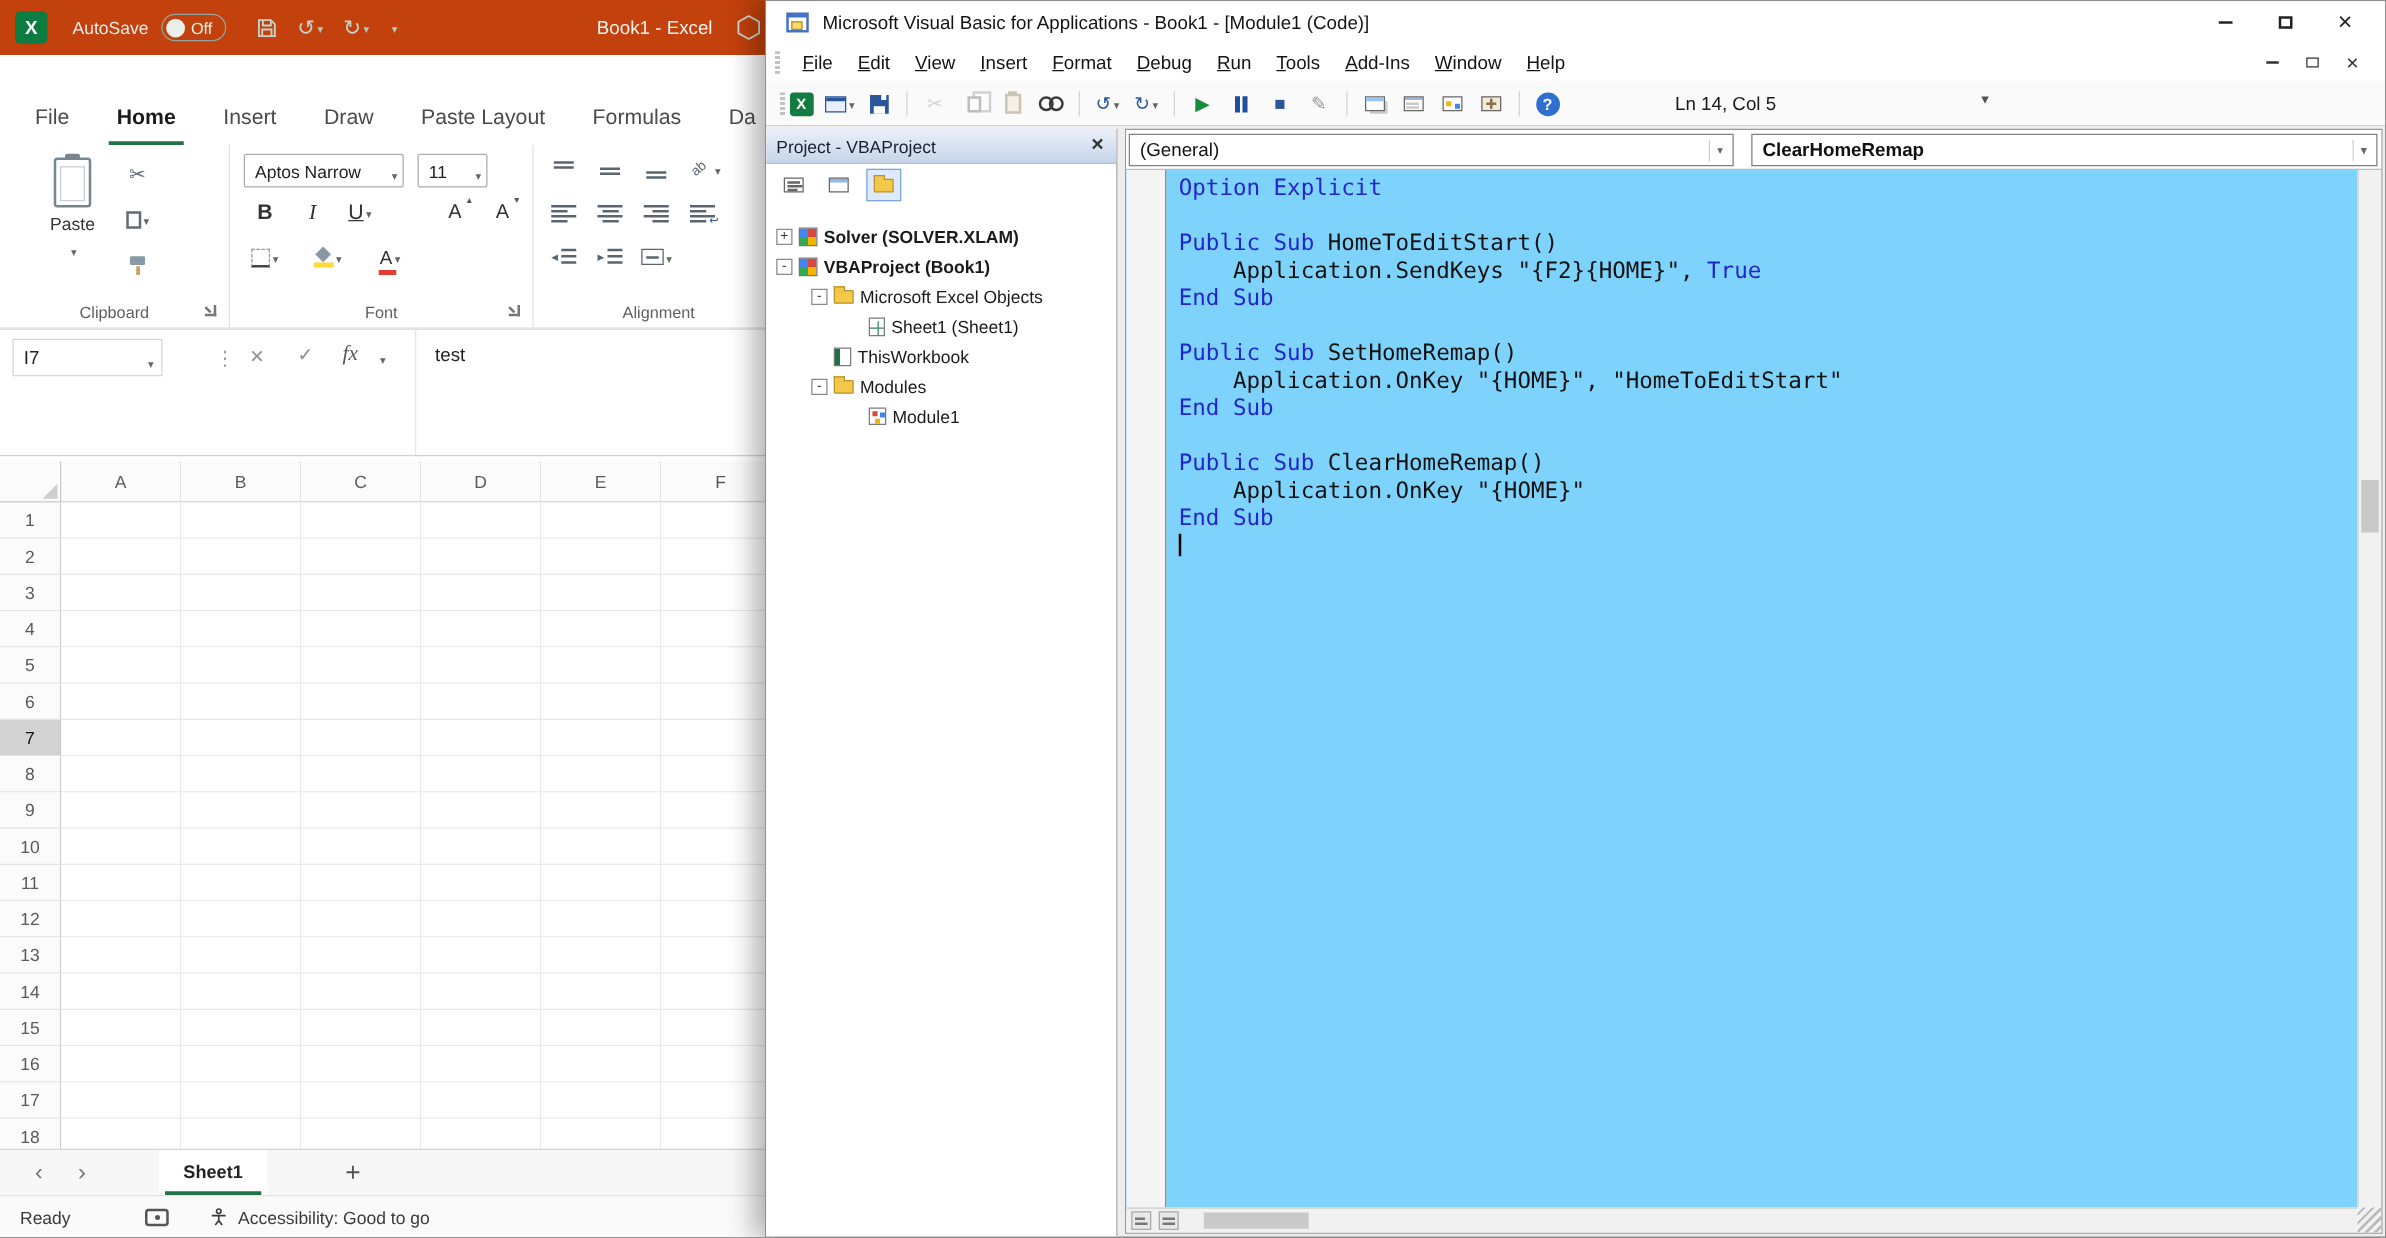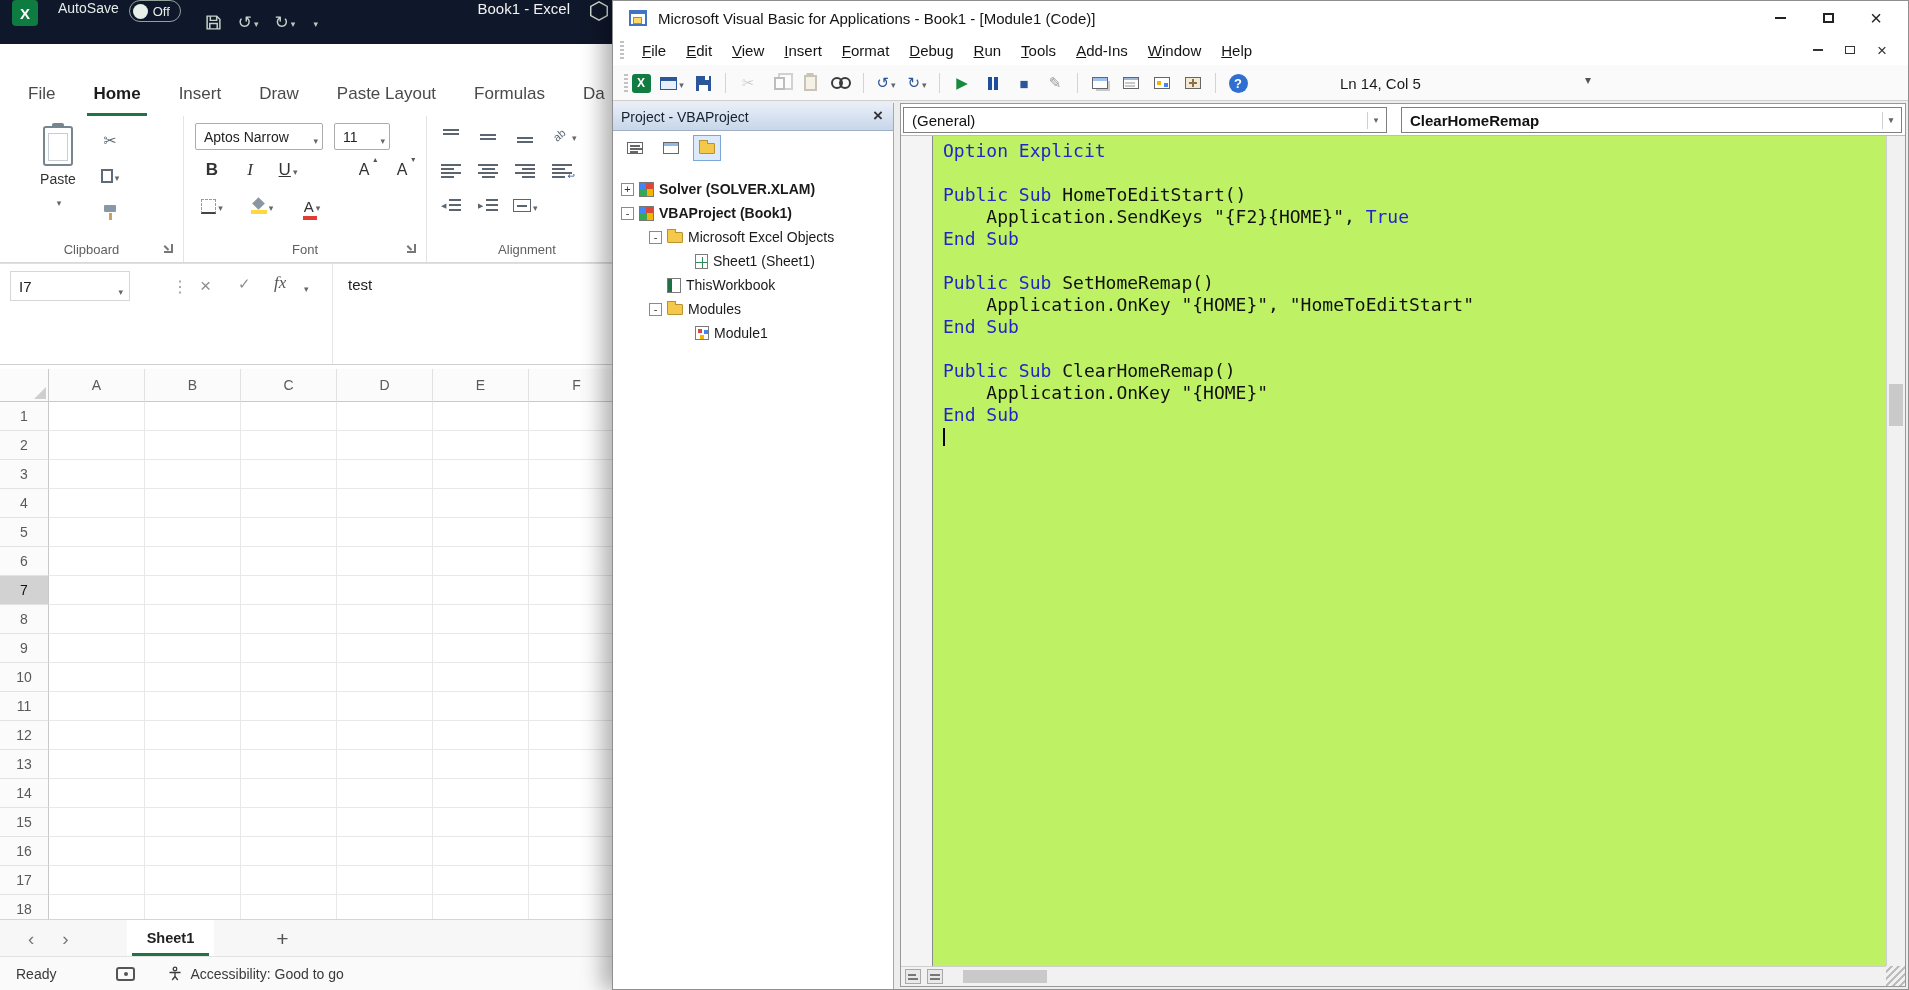--- a/index.html
+++ b/index.html
@@ -2,21 +2,21 @@
 <html><head>
 <meta charset="utf-8">
 <style>
 *{margin:0;padding:0;box-sizing:border-box}
 html,body{width:1909px;height:990px;overflow:hidden;background:#222}
 button{font:inherit;background:none;border:none;padding:0;cursor:default;color:inherit}
 #root{position:relative;width:1909px;height:990px;font-family:"Liberation Sans",sans-serif;background:#fff;overflow:hidden}
 
 
 #excel{position:absolute;left:0;top:0;width:620px;height:990px;background:#fff;overflow:hidden}
-.xl-titlebar{position:absolute;left:0;top:0;width:100%;height:44px;background:#0f172a;display:flex;color:#dfe8e2}
+.xl-titlebar{position:absolute;left:0;top:0;width:100%;height:44px;background:#c2410c;display:flex;align-items:center;color:#dfe8e2}
 .xl-logo{width:26px;height:26px;margin-left:12px;background:#0e7c41;border-radius:4px;color:#fff;display:flex;align-items:center;justify-content:center}
 .xl-logo::before{content:"X";font-weight:bold;font-size:15px}
 .as-label{font-size:14px;margin-left:20px;color:#e6ece8}
 .as-pill{margin-left:10px;height:22px;border:1px solid #93a39a;border-radius:11px;display:flex;align-items:center;gap:5px;padding:0 10px 0 3px}
 .as-knob{width:15px;height:15px;border-radius:50%;background:#e9efe9}
 .as-state{font-size:13px;color:#e9efe9}
 .qat{display:flex;align-items:center;gap:16px;margin-left:24px}
 .qbtn{display:inline-flex;align-items:center;color:#c6d2ca}
 .qch{font-size:17px;line-height:1}
 .cdn::after{content:"▾";font-size:9px;line-height:1;color:#666;margin-left:2px;display:inline-block}
@@ -210,21 +210,21 @@
 .module-icon{width:14px;height:14px;border:1px solid #7b7b7b;background:#fff;position:relative}
 .module-icon::before{content:"";position:absolute;left:2px;top:2px;width:4px;height:4px;background:#d9483b;box-shadow:6px 1px 0 #4285f4,2px 6px 0 #f4b400}
 
 .vb-code{position:absolute;left:287px;top:2px;right:2px;bottom:2px;background:#fff;border:1px solid #989898}
 .dd-row{position:absolute;left:0;top:0;right:0;height:32px;background:#fff;border-bottom:1px solid #bdbdbd}
 .dd{height:26px;border:1px solid #7f7f7f;background:#fff;font-size:15px;display:flex;align-items:center;padding-left:8px;position:absolute;top:3px;color:#111}
 .dd .cdn{position:absolute;right:2px;top:4px;width:17px;height:17px;border-left:1px solid #d0d0d0;display:flex;align-items:center;justify-content:center}
 .dd .cdn::after{margin:0}
 #dd-object{left:2px;width:484px}
 #dd-proc{left:500px;right:3px;font-weight:700}
-.code-area{position:absolute;left:0;top:32px;right:19px;bottom:20px;background:#bef264;overflow:hidden}
+.code-area{position:absolute;left:0;top:32px;right:19px;bottom:20px;background:#7dd3fc;overflow:hidden}
 .margin-strip{position:absolute;left:0;top:0;bottom:0;width:32px;background:#f4f4f4;border-right:1px solid #8c8c8c}
 .code-text{position:absolute;left:33px;top:0;right:0;bottom:0;padding:4px 0 0 9px;font-family:"DejaVu Sans Mono","Liberation Mono",monospace;font-size:18px;line-height:22px;white-space:pre;color:#111}
 .cl{height:22px}
 .tk.kw{color:#2424cb}
 .tk.tx{color:#111}
 .caret{display:inline-block;width:2px;height:18px;background:#000;vertical-align:-3px}
 .vscroll{position:absolute;right:0;top:32px;bottom:20px;width:19px;background:#f1f1f1;border-left:1px solid #cfcfcf}
 .vthumb{position:absolute;left:2px;right:2px;top:248px;height:42px;background:#c9c9c9}
 .hscroll{position:absolute;left:0;right:19px;bottom:0;height:20px;background:#f1f1f1;border-top:1px solid #cfcfcf}
 .viewbtn{position:absolute;top:2px;width:16px;height:15px;background:#e8e8e8;border:1px solid #a9a9a9;background-image:linear-gradient(#777,#777),linear-gradient(#777,#777);background-size:8px 2px,10px 2px;background-position:2px 4px,2px 8px;background-repeat:no-repeat}

